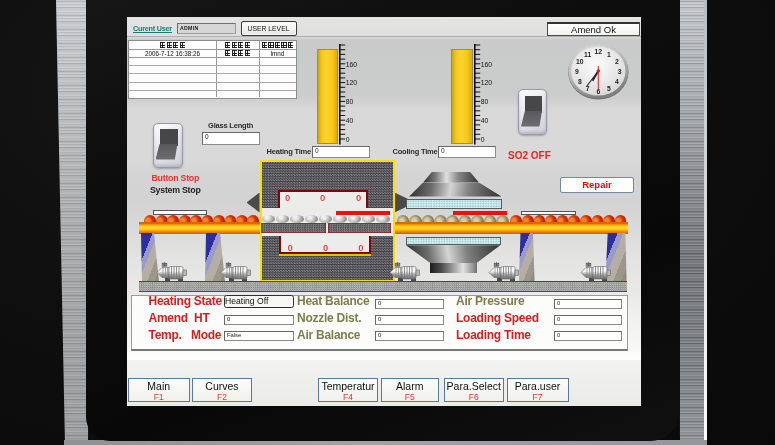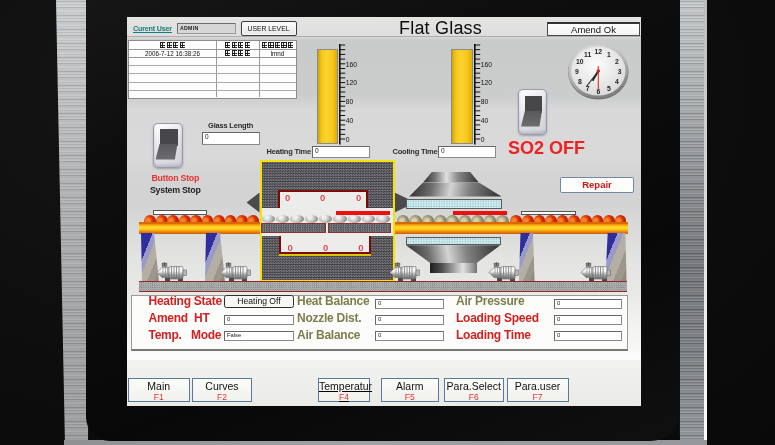--- a/index.html
+++ b/index.html
@@ -57,21 +57,20 @@
  <div class="abs" id="page"></div>
 
  <div class="abs" style="left:127px;top:36px;width:514px;height:1px;background:#aeaeae;"></div>
 
  <div class="abs" style="left:133px;top:24.5px;font-size:7.2px;font-weight:bold;letter-spacing:-.2px;color:#187b7b;text-decoration:underline;line-height:1;">Curent User</div>
 
  <div class="abs" style="left:176.5px;top:22.5px;width:59px;height:11.5px;background:#d6d6d6;border:1px solid #9a9a9a;border-top-color:#6e6e6e;border-left-color:#6e6e6e;font-size:5.2px;font-weight:bold;color:#1a1a1a;padding:2.4px 0 0 2.5px;line-height:1;letter-spacing:.3px;">ADMIN</div>
 
  <div class="abs" style="left:240.5px;top:20.5px;width:56px;height:15px;background:linear-gradient(#fdfdfd,#e6e6e4);border:1px solid #3c3c3c;border-radius:2px;box-shadow:inset 0 0 0 1px #f8f8f8;font-size:6.8px;color:#111;text-align:center;line-height:14px;">USER LEVEL</div>
 
- <div class="abs" style="left:399px;top:18.5px;font-size:18px;color:#0c0c0c;line-height:1;letter-spacing:.2px;">Flat Glass</div>
 
  <div class="abs" style="left:547px;top:21.5px;width:93px;height:14.5px;background:linear-gradient(#ffffff,#f1f1ef);border:1px solid #4a4a4a;border-top:2px solid #333;font-size:9.5px;color:#111;text-align:center;line-height:11.5px;">Amend Ok</div>
 
  <div class="abs" style="left:127.5px;top:39.5px;width:169px;height:59px;background:#fdfdfd;border:1px solid #8c8c8c;">
    <div class="abs" style="left:87.5px;top:0;width:1px;height:56px;background:#999;"></div>
    <div class="abs" style="left:130px;top:0;width:1px;height:56px;background:#999;"></div>
    <div class="abs" style="left:0;top:8px;width:167px;height:1px;background:#999;"></div>
    <div class="abs" style="left:0;top:16.3px;width:167px;height:1px;background:#999;"></div>
    <div class="abs" style="left:0;top:24.6px;width:167px;height:1px;background:#aaa;"></div>
    <div class="abs" style="left:0;top:32.9px;width:167px;height:1px;background:#aaa;"></div>
@@ -194,21 +193,21 @@
   <line x1="32.3" y1="29" x2="20.5" y2="44.5" stroke="#222" stroke-width="1.1"></line>
   <line x1="32.3" y1="24" x2="32.3" y2="47" stroke="#e03030" stroke-width="1.1"></line>
   <circle cx="32.3" cy="29" r="1.8" fill="#d02020"></circle>
  </svg>
 
  <div class="abs" style="left:518px;top:88.5px;width:29px;height:46.5px;border-radius:5px;background:linear-gradient(145deg,#ffffff,#e2e2e6 55%,#cfcfd6);border:1px solid #9a9aae;box-shadow:inset 0 -2px 3px rgba(120,120,160,.35),0 1px 2px rgba(0,0,0,.25);">
    <div class="abs" style="left:6px;top:6px;width:17px;height:17px;background:#474749;"></div>
    <div class="abs" style="left:2px;top:21px;width:21px;height:16px;background:linear-gradient(#59595b,#6e6e70);clip-path:polygon(19% 0,100% 0,88% 100%,0 100%);"></div>
  </div>
 
- <div class="abs" style="left:508px;top:139px;font-size:18px;font-weight:bold;color:#ef2222;line-height:1;">SO2 OFF</div>
+ <div class="abs" style="left:508px;top:151px;font-size:10px;font-weight:bold;color:#ef2222;line-height:1;">SO2 OFF</div>
 
  <div class="glabel" style="left:208px;top:121.5px;">Glass Length</div>
 
  <div class="inp" style="left:202px;top:131.5px;width:58px;height:13px;">0</div>
 
  <div class="glabel" style="left:266.5px;top:147.5px;">Heating Time</div>
 
  <div class="inp" style="left:312px;top:146px;width:58px;height:11.5px;">0</div>
 
  <div class="glabel" style="left:392.5px;top:147.5px;">Cooling Time</div>
@@ -388,21 +387,21 @@
    </g>
   </defs>
  </svg>
 
  <div class="abs" style="left:139px;top:281px;width:488px;height:10.5px;border-top:1.2px solid #8b2a2a;border-bottom:1.2px solid #8b2a2a;background:repeating-conic-gradient(#bababa 0% 25%,#888888 25% 50%) 0 0/2.2px 2.2px;"></div>
 
  <div class="abs" style="left:130.5px;top:294.5px;width:497px;height:56px;background:#fcfcfa;border:1px solid #9a9a9a;border-bottom:2px solid #777;"></div>
 
  <div class="plabel red" style="left:148.5px;top:295.4px;">Heating State</div>
 
- <div class="abs" style="left:224px;top:295px;width:70px;height:12.5px;background:#f7f7f3;border:1.6px solid #2e2e2e;border-radius:2.5px;font-size:8.6px;color:#111;text-align:center;line-height:10px;">Heating Off</div>
+ <div class="abs" style="left:224px;top:295px;width:70px;height:12.5px;background:#f7f7f3;border:1.6px solid #2e2e2e;border-radius:2.5px;font-size:8.6px;color:#111;text-align:left;line-height:10px;">Heating Off</div>
 
  <div class="plabel olive" style="left:297px;top:295.4px;">Heat Balance</div>
 
  <div class="inp" style="left:375px;top:298.5px;width:69px;height:10px;font-size:5.8px;">0</div>
 
  <div class="plabel olive" style="left:456px;top:295.4px;">Air Pressure</div>
 
  <div class="inp" style="left:554px;top:298.5px;width:67.5px;height:10px;font-size:5.8px;">0</div>
 
  <div class="plabel red" style="left:148.5px;top:312.3px;">Amend  HT</div>
@@ -435,21 +434,21 @@
       <span class="n">Main</span>
       <span class="f">F1</span>
     </div>
 
  <div class="fbtn" style="left:192px;width:60px;">
       <span class="n">Curves</span>
       <span class="f">F2</span>
     </div>
 
 
- <div class="fbtn" style="left:318px;width:52px;text-decoration:underline;">
+ <div class="fbtn" style="left:318px;width:60px;">
       <span class="n">Temperatur</span>
       <span class="f">F4</span>
     </div>
 
  <div class="fbtn" style="left:380.5px;width:58.5px;">
       <span class="n">Alarm</span>
       <span class="f">F5</span>
     </div>
 
  <div class="fbtn" style="left:444px;width:59.5px;">

